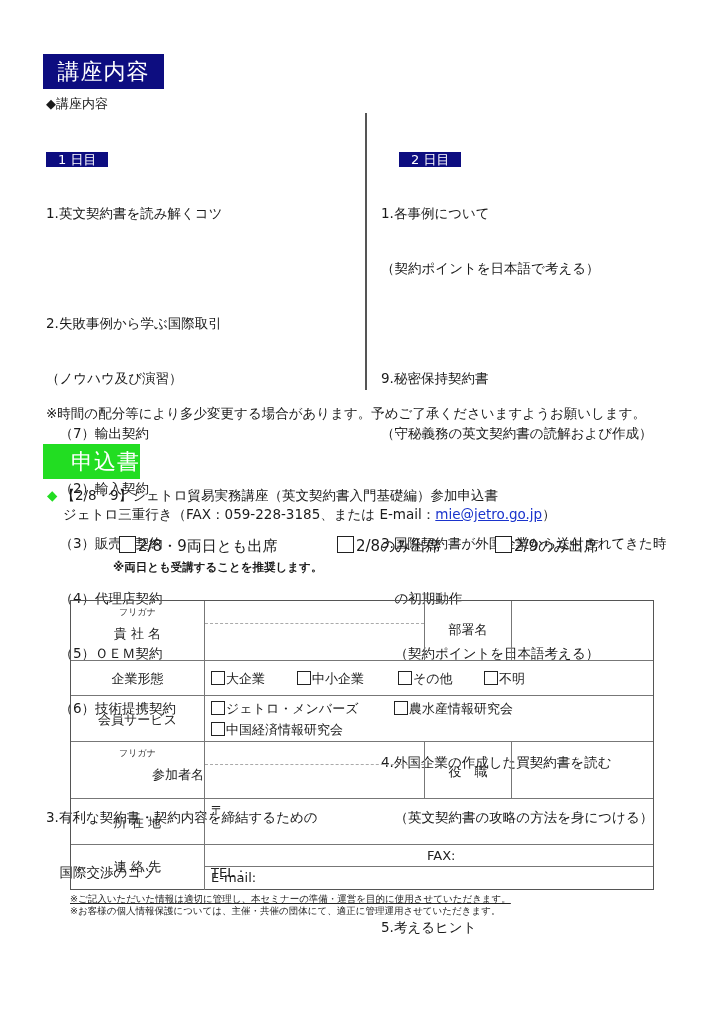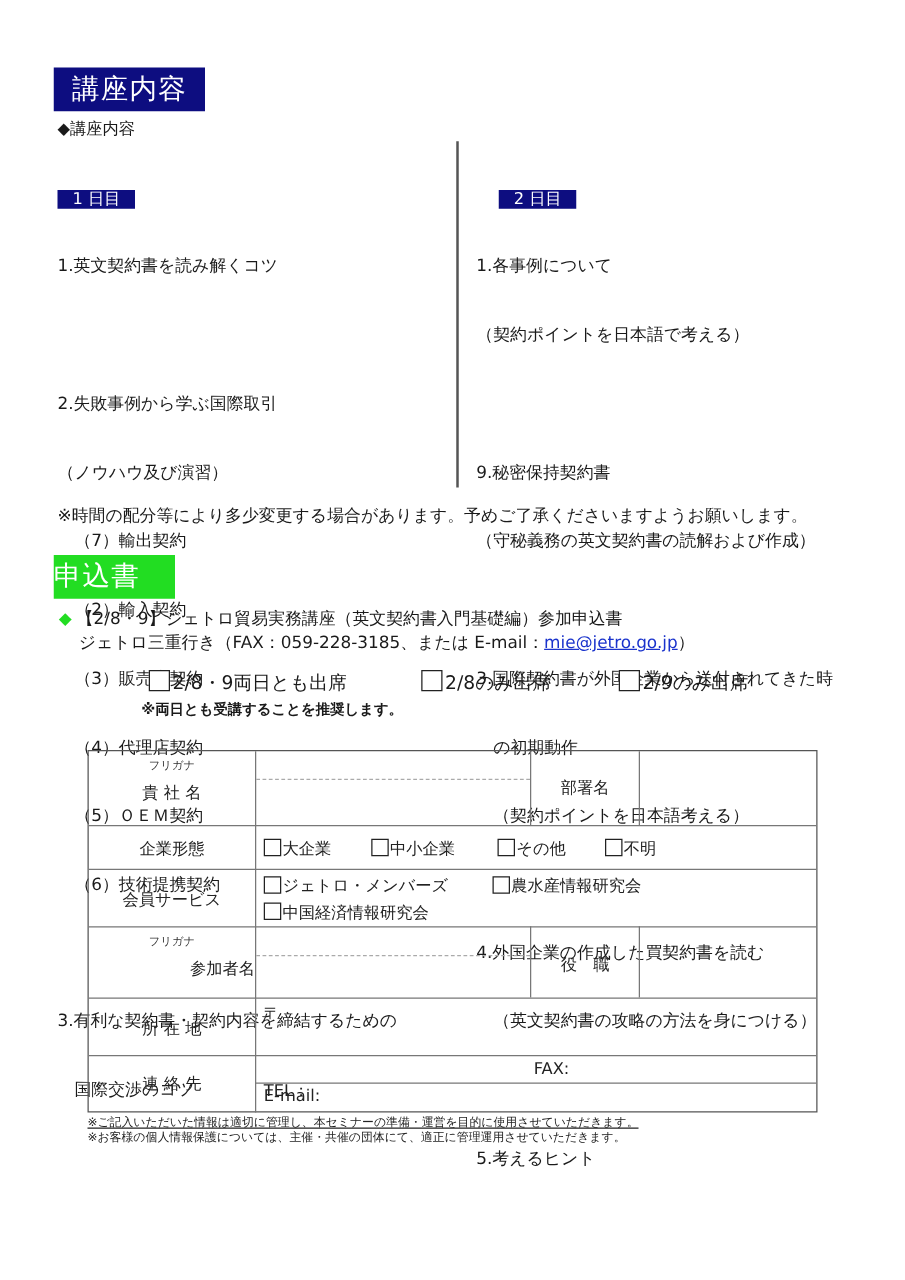--- a/index.html
+++ b/index.html
@@ -22,21 +22,21 @@
   .col { font-size: 13.5px; line-height: 18.3px; white-space: pre; }
   .col-left { left: 46px; top: 113px; }
   .col-right { left: 381px; top: 113px; }
   .col .line { height: 18.3px; }
   .divider { left: 365px; top: 113px; width: 2px; height: 277px; background: #555555; }
   .note { left: 46px; top: 404px; font-size: 13.5px; line-height: 18px; }
 
   .sec-head-green {
     left: 43px; top: 444px; width: 97px; height: 35px;
     background: #22dd22; color: #ffffff;
-    font-size: 22px; line-height: 35px; text-align: left; letter-spacing: 1px;
+    font-size: 22px; line-height: 35px; text-align: right; letter-spacing: 1px;
   }
   .apply-line1 { left: 47px; top: 486px; font-size: 13.5px; line-height: 18px; }
   .apply-line1 .diamond { color: #22dd22; margin-right: 4px; }
   .apply-line2 { left: 63px; top: 505px; font-size: 13.5px; line-height: 18px; }
   .apply-line2 a { color: #1a33cc; text-decoration: underline; }
 
   .attend { top: 536px; font-size: 15px; line-height: 20px; }
   .cb {
     display: inline-block; width: 15px; height: 15px; border: 1px solid #222;
     vertical-align: -2px; margin-right: 2px; background: #fff;

